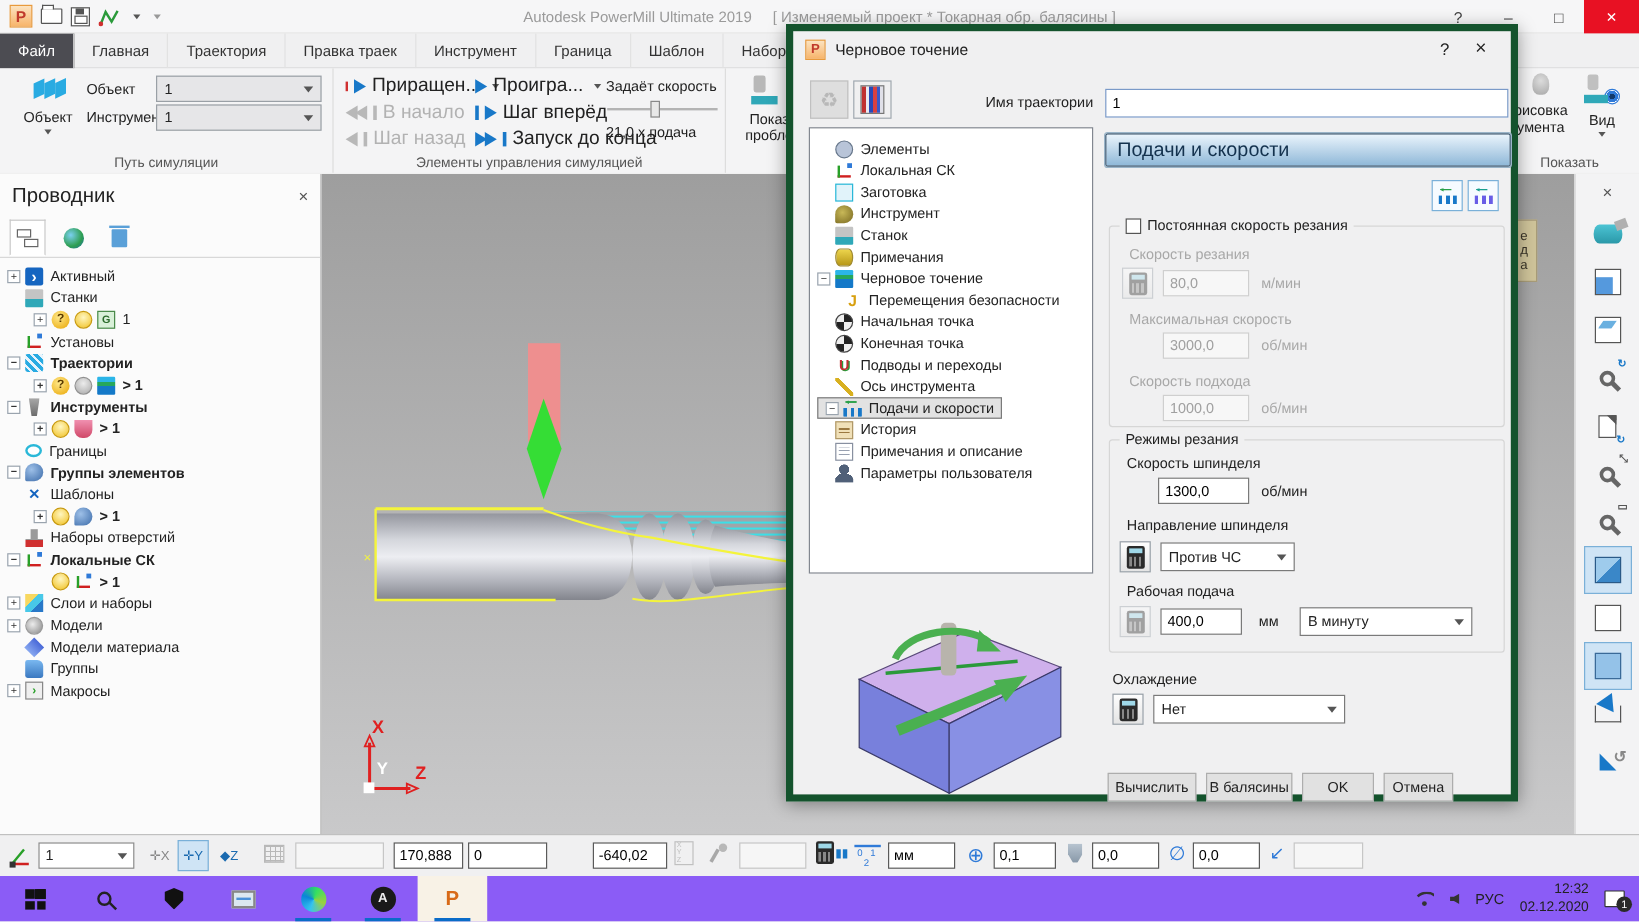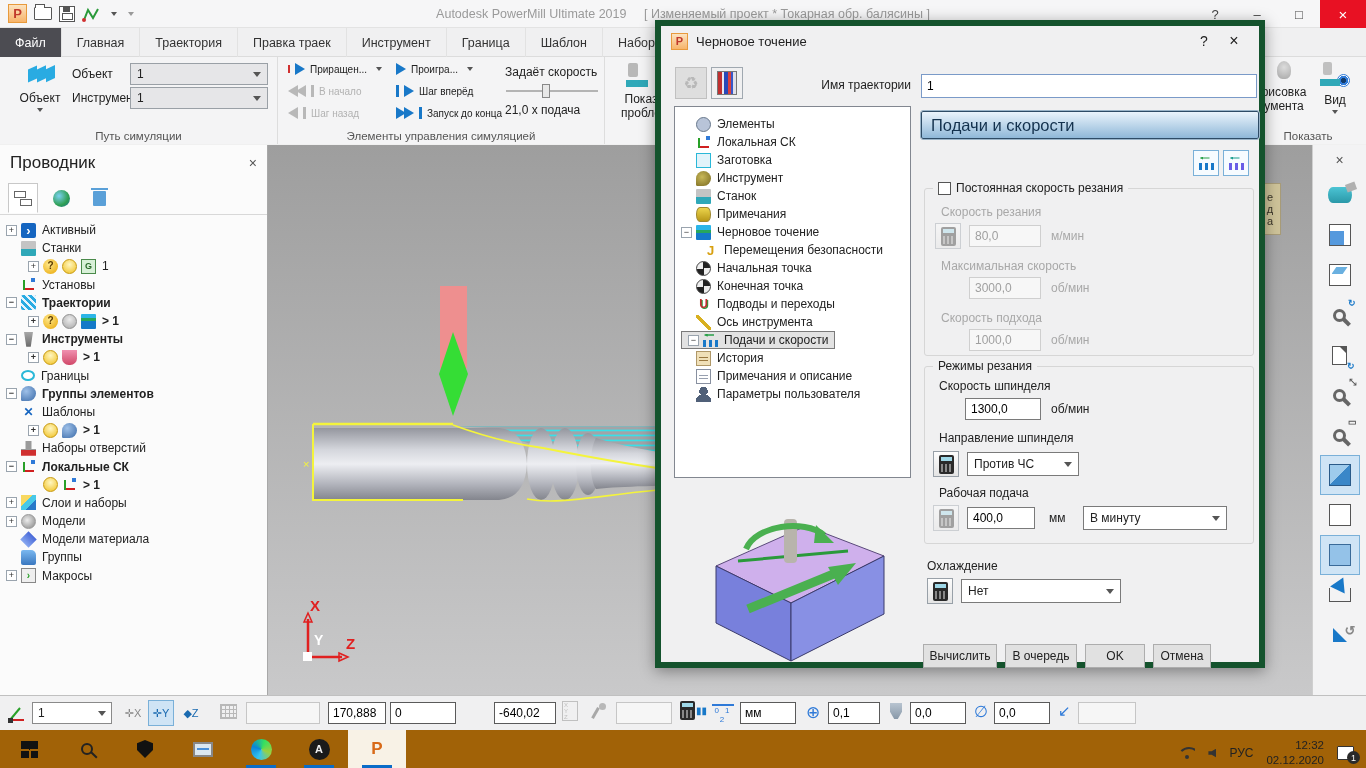--- a/index.html
+++ b/index.html
@@ -27,21 +27,21 @@
 .rtab{height:29px;display:flex;align-items:center;padding:0 15px;font-size:12.5px;color:#333;border-right:1px solid #e2e2e2}
 .rtab.active{background:#4c4c52;color:#fff}
 
 #ribbon{position:absolute;left:0;top:57px;width:1366px;height:87px;background:#f4f4f5}
 .rgroup{position:absolute;top:0;height:87px;border-right:1px solid #ddd}
 .grouplabel{position:absolute;bottom:2px;left:0;right:0;text-align:center;color:#555;font-size:11.5px;white-space:nowrap}
 .bigbtn{position:absolute;display:flex;flex-direction:column;align-items:center}
 .rib-select{position:absolute;height:22px;background:#e6e6e8;border:1px solid #9aa0a6;display:flex;align-items:center;padding:0 6px;font-size:12px}
 .car{width:0;height:0;border-left:4px solid transparent;border-right:4px solid transparent;border-top:5px solid #555;margin-left:auto}
 .car.sm{border-top-width:4px;border-left-width:3.5px;border-right-width:3.5px;margin-left:4px}
-.simrow{position:absolute;display:flex;align-items:center;gap:5px;font-size:10px;white-space:nowrap}
+.simrow{position:absolute;display:flex;align-items:center;gap:5px;font-size:16px;white-space:nowrap}
 .simrow.dis{color:#b2b2b2}
 .tri-r{width:0;height:0;border-top:6px solid transparent;border-bottom:6px solid transparent;border-left:10px solid #1878c8}
 .tri-l{width:0;height:0;border-top:6px solid transparent;border-bottom:6px solid transparent;border-right:10px solid #b8b8b8}
 .bar-v{width:3px;height:12px;background:#1878c8}
 .bar-v.gray{background:#b8b8b8}
 .slider-track{position:absolute;width:92px;height:2px;background:#b4b4b4}
 .slider-thumb{position:absolute;top:-6px;width:8px;height:14px;background:#e8e8e8;border:1px solid #888}
 .i-showprob{width:30px;height:26px;position:relative}
 .i-showprob::before{content:"";position:absolute;left:2px;top:2px;width:10px;height:14px;background:#b8b8b8;border-radius:2px}
 .i-showprob::after{content:"";position:absolute;left:0;bottom:0;width:22px;height:7px;background:#2fa8b8}
@@ -174,21 +174,21 @@
 .gbox{position:absolute;border:1px solid #d6d6d6;border-radius:3px}
 .gleg{position:absolute;top:-8px;left:8px;background:#f0f0f1;padding:0 5px;display:flex;align-items:center;gap:5px;font-size:12px}
 .cbx{width:13px;height:13px;background:#fff;border:1px solid #555}
 .dislbl{position:absolute;color:#a8a8a8;font-size:12px}
 .enlbl{position:absolute;color:#222;font-size:12px}
 .din{position:absolute;height:22px;font-size:12px;padding:2px 5px;background:#fff;border:1px solid #7a7a7a}
 .din.dis{background:#f7f7f7;border-color:#cfcfcf;color:#a0a0a0}
 .sel{position:absolute;height:24px;background:#fff;border:1px solid #7a7a7a;display:flex;align-items:center;padding:0 6px;font-size:12px}
 .dbtn{position:absolute;height:24px;background:#e1e1e1;border:1px solid #adadad;font-size:12px;display:flex;align-items:center;justify-content:center;font-family:"Liberation Sans",sans-serif}
 
-#taskbar{position:absolute;left:0;top:730px;width:1366px;height:38px;background:#a16207;display:flex;align-items:flex-end}
+#taskbar{position:absolute;left:0;top:730px;width:1366px;height:38px;background:#8b5cf6;display:flex;align-items:center}
 .tbtn{width:58px;height:38px;display:flex;align-items:center;justify-content:center;position:relative;flex:none}
 .tbtn .ul{position:absolute;bottom:0;left:14px;right:14px;height:3px;background:#0a6cc8}
 .tbtn.activeapp{background:#f8f2e6}
 .i-start{width:17px;height:17px;background:conic-gradient(#111 0 25%,transparent 0 0),conic-gradient(#111 0 25%,transparent 0 0);position:relative}
 .i-start::before{content:"";position:absolute;inset:0;background:
  linear-gradient(#111,#111) 0 0/8px 8px no-repeat,
  linear-gradient(#111,#111) 100% 0/7px 8px no-repeat,
  linear-gradient(#111,#111) 0 100%/8px 7px no-repeat,
  linear-gradient(#111,#111) 100% 100%/7px 7px no-repeat}
 .i-search{width:12px;height:12px;border:2px solid #222;border-radius:50%;position:relative}
@@ -768,21 +768,21 @@
       </div>
     <div class="sel" style="left:300px;top:553px;width:160px">
         <span>Нет</span>
         <span class="car"></span>
       </div>
 
     <div class="dbtn" style="left:262px;top:618px;width:74px">
         <span>Вычислить</span>
       </div>
     <div class="dbtn" style="left:344px;top:618px;width:72px">
-        <span>В очередь</span>
+        <span>В балясины</span>
       </div>
     <div class="dbtn" style="left:424px;top:618px;width:60px">
         <span>OK</span>
       </div>
     <div class="dbtn" style="left:492px;top:618px;width:58px">
         <span>Отмена</span>
       </div>
   </div>
 
   <div id="statusbar">

